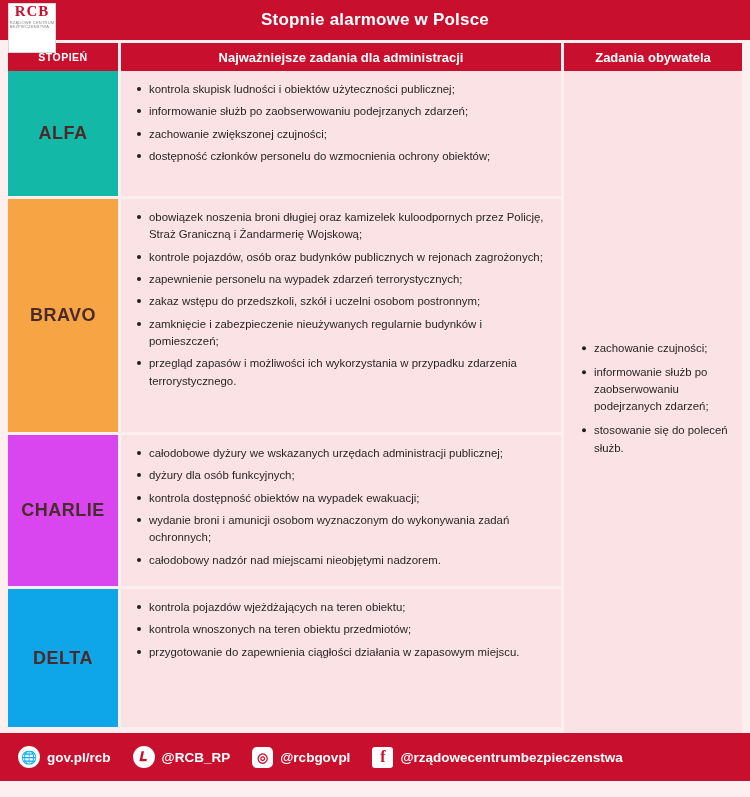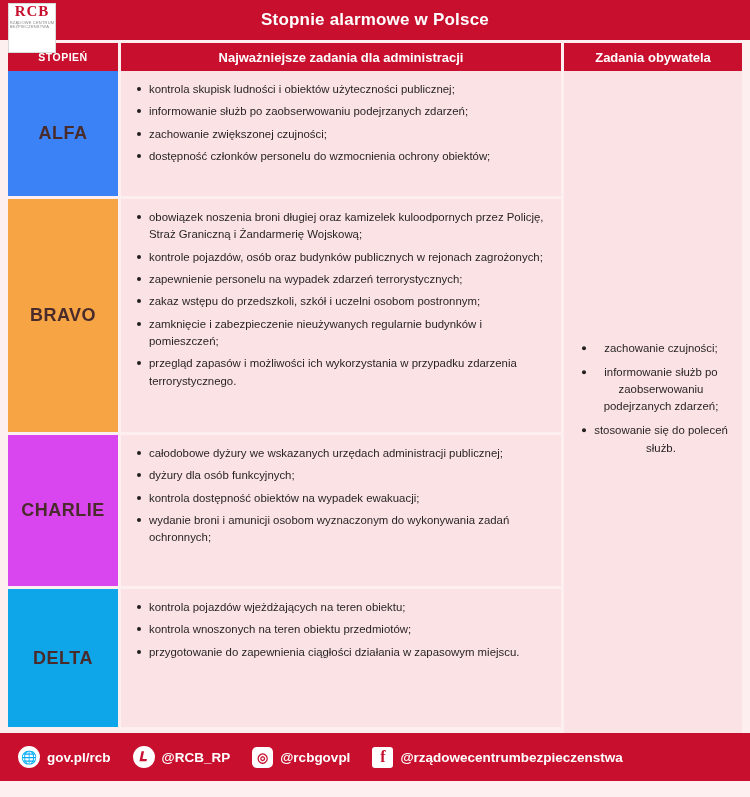--- a/index.html
+++ b/index.html
@@ -136,21 +136,20 @@
     border-radius: 50%;
     background: #231f20;
   }
 
   .citizen-inner {
     position: absolute;
     top: 50%;
     transform: translateY(-50%);
     width: 100%;
     padding: 0 14px 0 10px;
-    text-align: center;
   }
   .citizen-inner ul.tasks li { font-size: 11.4px; line-height: 1.5; margin-bottom: 7px; }
 
   
   .watermark {
     position: absolute;
     left: 170px;
     top: 210px;
     width: 420px;
     height: 330px;
@@ -201,21 +200,21 @@
 
   <div class="colheads">
     <div class="ch ch-level">STOPIEŃ</div>
     <div class="ch ch-admin">Najważniejsze zadania dla administracji</div>
     <div class="ch ch-citizen">Zadania obywatela</div>
   </div>
 
   <div class="body-grid">
 
     <div class="levels-col">
-      <div class="level-cell" style="height:128px;background:#3b82f6;">ALFA</div>
+      <div class="level-cell" style="height:128px;background:#14b8a6;">ALFA</div>
       <div class="level-cell" style="height:236px;background:#f7a544;">BRAVO</div>
       <div class="level-cell" style="height:154px;background:#d946ef;">CHARLIE</div>
       <div class="level-cell" style="height:138px;background:#0ea5e9;">DELTA</div>
     </div>
 
     <div class="admin-col">
 
       <div class="admin-cell" style="height:128px;">
         <ul class="tasks">
           <li>kontrola skupisk ludności i obiektów użyteczności publicznej;</li>
@@ -235,20 +234,21 @@
           <li>przegląd zapasów i możliwości ich wykorzystania w przypadku zdarzenia terrorystycznego.</li>
         </ul>
       </div>
 
       <div class="admin-cell" style="height:154px;">
         <ul class="tasks">
           <li>całodobowe dyżury we wskazanych urzędach administracji publicznej;</li>
           <li>dyżury dla osób funkcyjnych;</li>
           <li>kontrola dostępność obiektów na wypadek ewakuacji;</li>
           <li>wydanie broni i amunicji osobom wyznaczonym do wykonywania zadań ochronnych;</li>
+          <li>całodobowy nadzór nad miejscami nieobjętymi nadzorem.</li>
         </ul>
       </div>
 
       <div class="admin-cell" style="height:138px;">
         <ul class="tasks">
           <li>kontrola pojazdów wjeżdżających na teren obiektu;</li>
           <li>kontrola wnoszonych na teren obiektu przedmiotów;</li>
           <li>przygotowanie do zapewnienia ciągłości działania w zapasowym miejscu.</li>
         </ul>
       </div>

